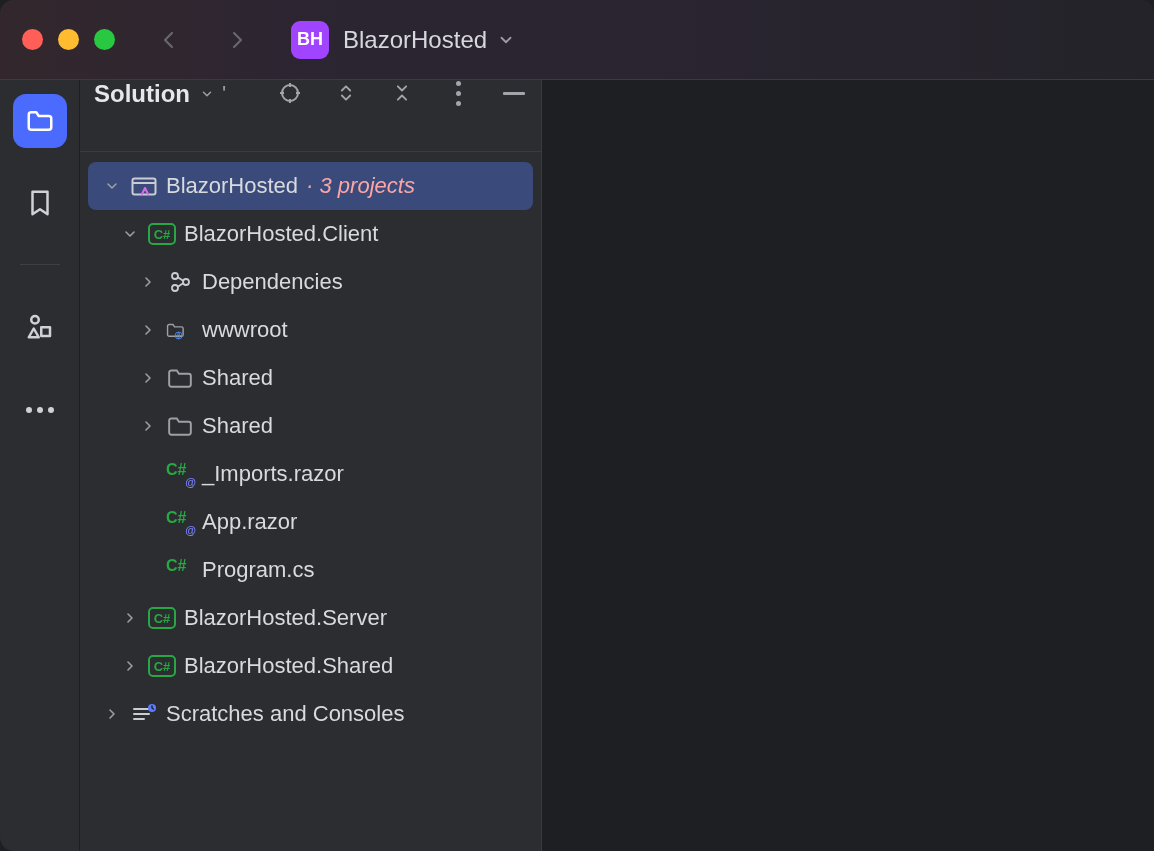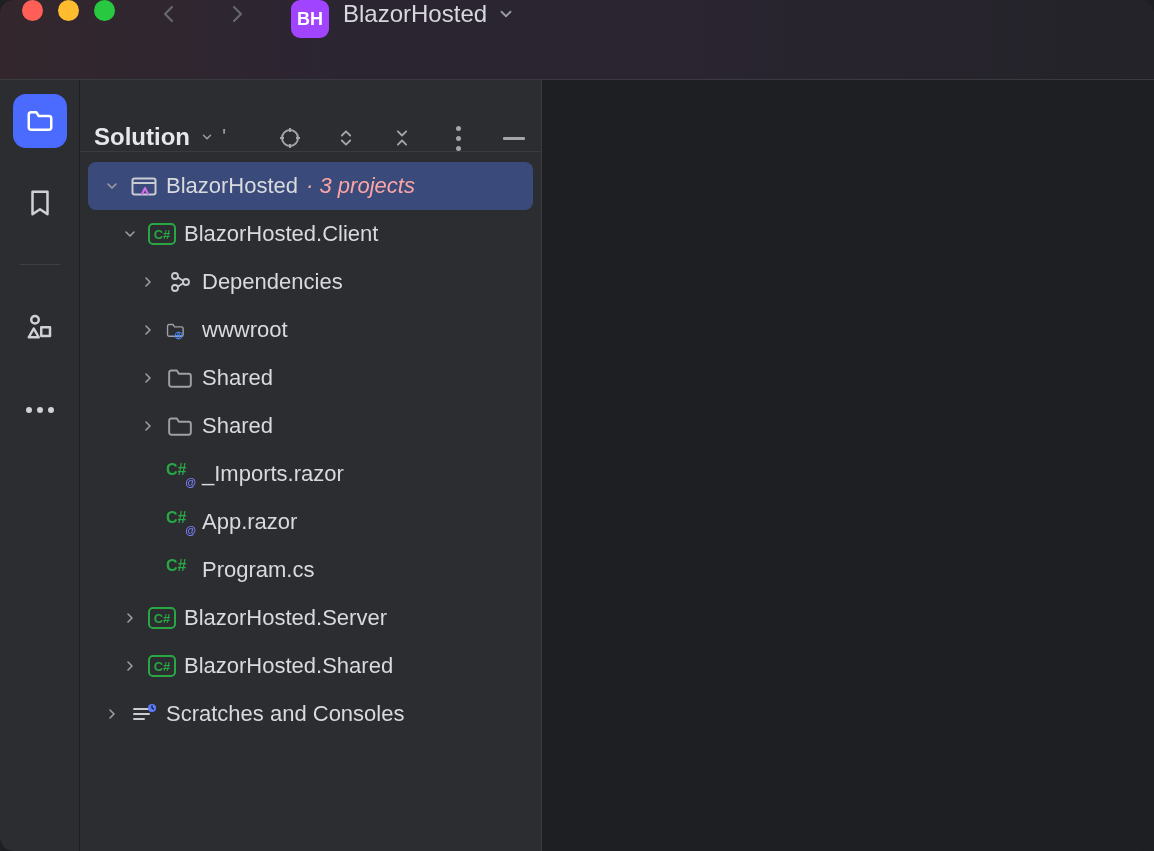--- a/index.html
+++ b/index.html
@@ -10,21 +10,21 @@
     width: 1154px;
     height: 851px;
     overflow: hidden;
     border-radius: 14px;
     font-size: 22px;
   }
   
   .titlebar {
     height: 80px;
     display: flex;
-    align-items: flex-start;
+    align-items: center;
     padding: 0 22px;
     background: linear-gradient(90deg, #33272d 0%, #2b2532 30%, #2b2532 50%, #242329 100%);
     border-bottom: 1px solid #3a3b40;
   }
   .traffic-lights { display: flex; gap: 15px; margin-right: 40px; }
   .light { width: 21px; height: 21px; border-radius: 50%; }
   .light.red { background: #ff5f57; }
   .light.yellow { background: #febc2e; }
   .light.green { background: #28c840; }
   .nav-arrows { display: flex; gap: 40px; margin-right: 40px; }
@@ -60,21 +60,21 @@
 
   
   .panel {
     width: 462px;
     background: #2b2d30;
     border-right: 1px solid #3a3b40;
     display:flex; flex-direction:column;
   }
   .panel-head {
     height: 72px;
-    display:flex; align-items:flex-end;
+    display:flex; align-items:flex-start;
     padding: 0 14px;
     gap: 13px;
     border-bottom: 1px solid #3a3b40;
   }
   .panel-title { font-weight:700; font-size:24px; color:#e5e7eb; margin-right:4px;}
   .panel-title-dd { display:flex; align-items:center; gap:6px;}
   .panel-tchev svg{ stroke:#9b9ca2;}
   .panel-colon { color:#9b9ca2; margin-left:2px; }
   .panel-icons { margin-left:auto; display:flex; align-items:center; gap:30px; color:#a3a5ab;}
   .panel-ico { display:flex; align-items:center; justify-content:center; width:26px; height:26px;}

